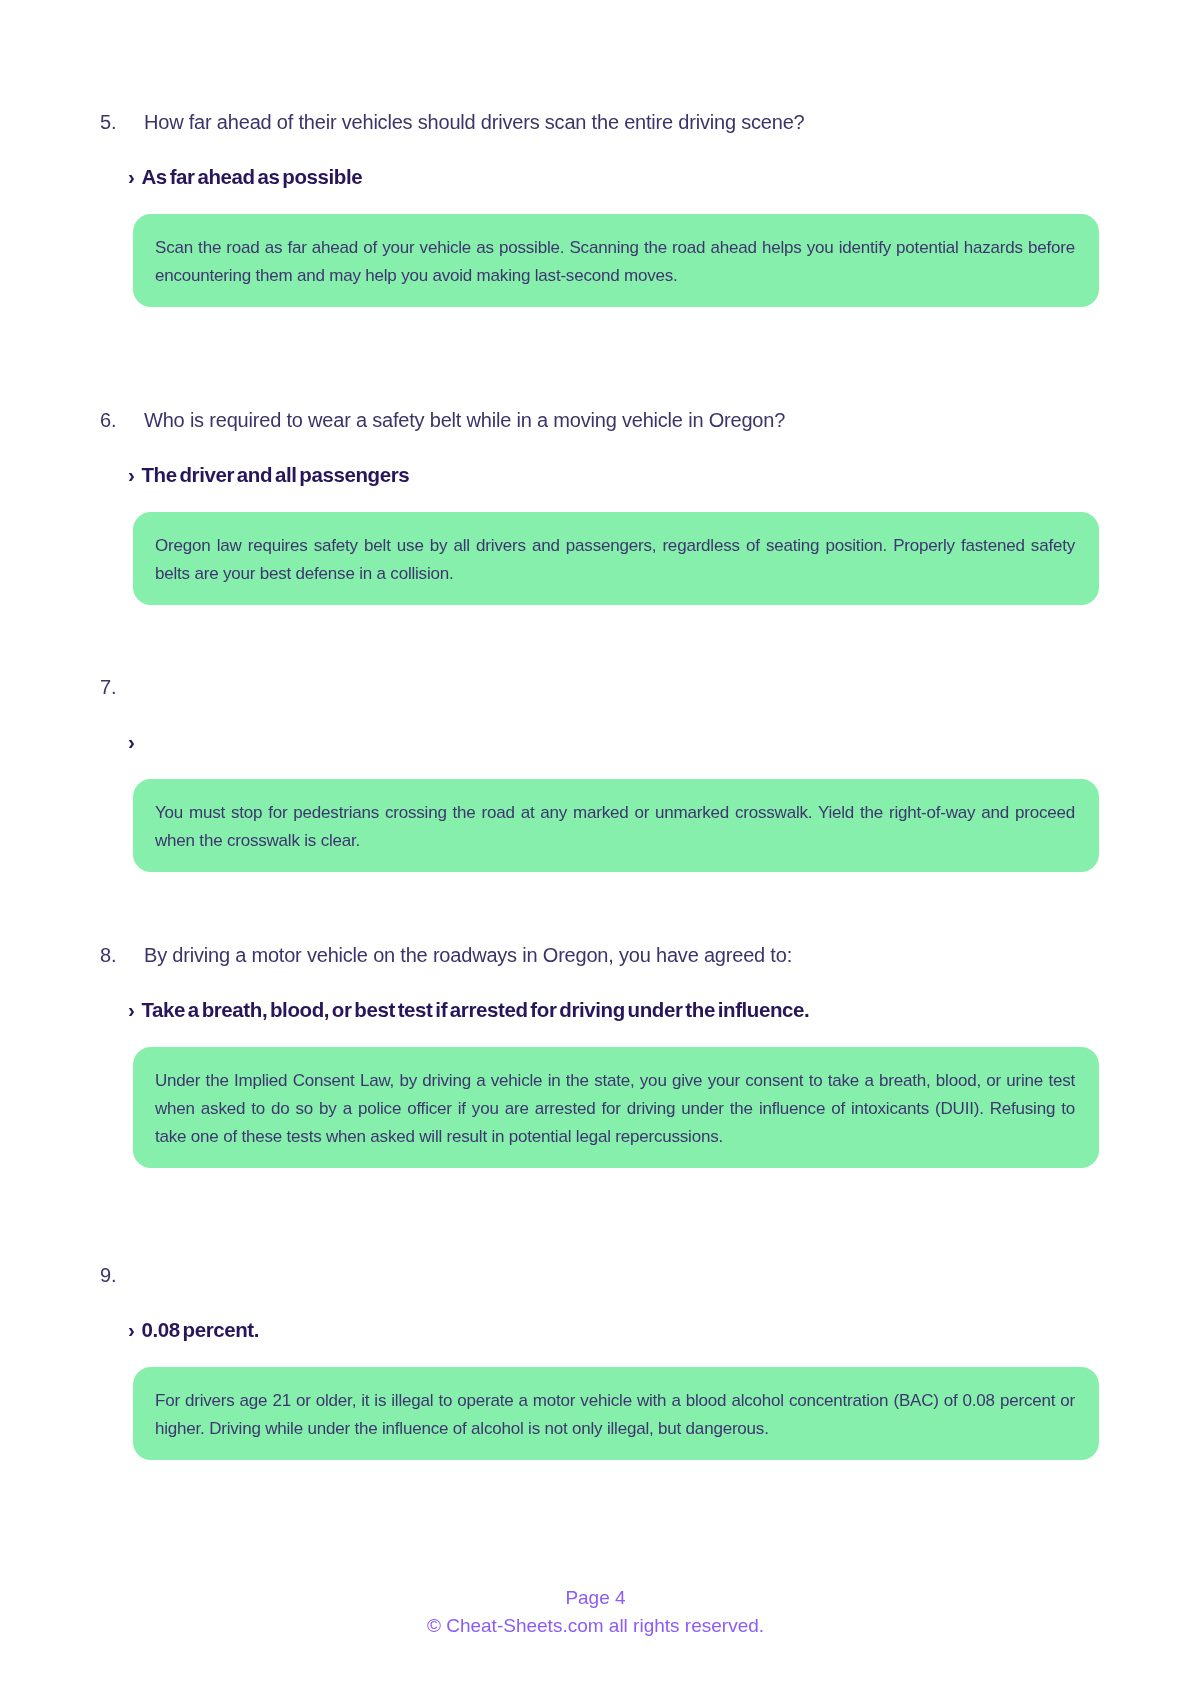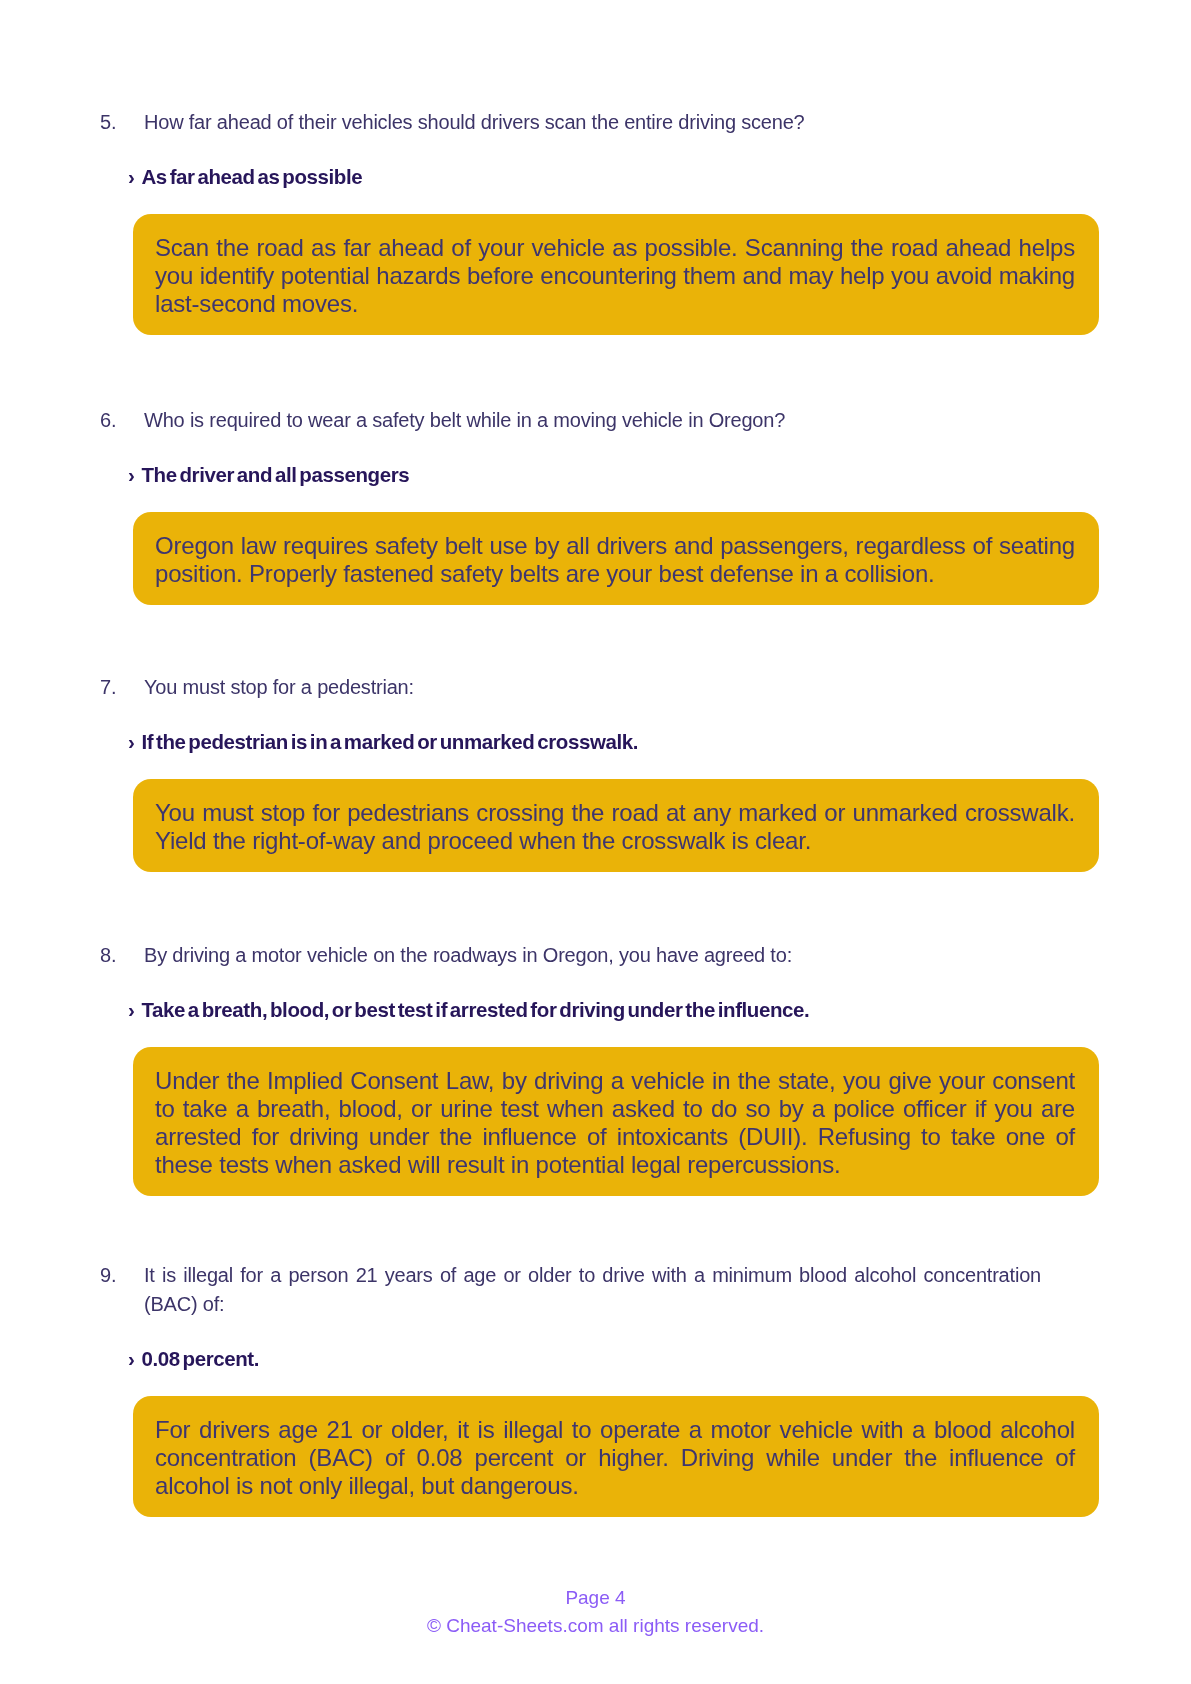--- a/index.html
+++ b/index.html
@@ -58,25 +58,25 @@
   .chev {
     flex: none;
     margin-right: 7px;
     font-weight: bold;
   }
 
   .explanation {
     margin-left: 33px;
     margin-top: 23px;
     width: 966px;
-    background: #eab308;
+    background: #86efac;
     border-radius: 18px;
     padding: 20px 24px 17px 22px;
     color: #3e366f;
-    font-size: 24px;
+    font-size: 17px;
     line-height: 28px;
     text-align: justify;
     letter-spacing: -0.2px;
   }
 
   .footer {
     position: absolute;
     top: 1584px;
     left: 0;
     width: 1191px;
@@ -111,45 +111,42 @@
     <div class="answer-row">
       <span class="chev">›</span>
       <span class="atext">The driver and all passengers</span>
     </div>
     <div class="explanation">Oregon law requires safety belt use by all drivers and passengers, regardless of seating position. Properly fastened safety belts are your best defense in a collision.</div>
   </section>
 
   <section class="qa-section s7">
     <div class="question-row">
       <span class="qnum">7.</span>
-      <span class="qtext">You must stop for a pedestrian:</span>
     </div>
     <div class="answer-row">
       <span class="chev">›</span>
-      <span class="atext">If the pedestrian is in a marked or unmarked crosswalk.</span>
     </div>
     <div class="explanation">You must stop for pedestrians crossing the road at any marked or unmarked crosswalk. Yield the right-of-way and proceed when the crosswalk is clear.</div>
   </section>
 
   <section class="qa-section s8">
     <div class="question-row">
       <span class="qnum">8.</span>
       <span class="qtext">By driving a motor vehicle on the roadways in Oregon, you have agreed to:</span>
     </div>
     <div class="answer-row">
       <span class="chev">›</span>
       <span class="atext">Take a breath, blood, or best test if arrested for driving under the influence.</span>
     </div>
     <div class="explanation">Under the Implied Consent Law, by driving a vehicle in the state, you give your consent to take a breath, blood, or urine test when asked to do so by a police officer if you are arrested for driving under the influence of intoxicants (DUII). Refusing to take one of these tests when asked will result in potential legal repercussions.</div>
   </section>
 
   <section class="qa-section s9">
     <div class="question-row">
       <span class="qnum">9.</span>
-      <span class="qtext">It is illegal for a person 21 years of age or older to drive with a minimum blood alcohol concentration (BAC) of:</span>
     </div>
     <div class="answer-row">
       <span class="chev">›</span>
       <span class="atext">0.08 percent.</span>
     </div>
     <div class="explanation">For drivers age 21 or older, it is illegal to operate a motor vehicle with a blood alcohol concentration (BAC) of 0.08 percent or higher. Driving while under the influence of alcohol is not only illegal, but dangerous.</div>
   </section>
 
   <div class="footer">
     <div>Page 4</div>

